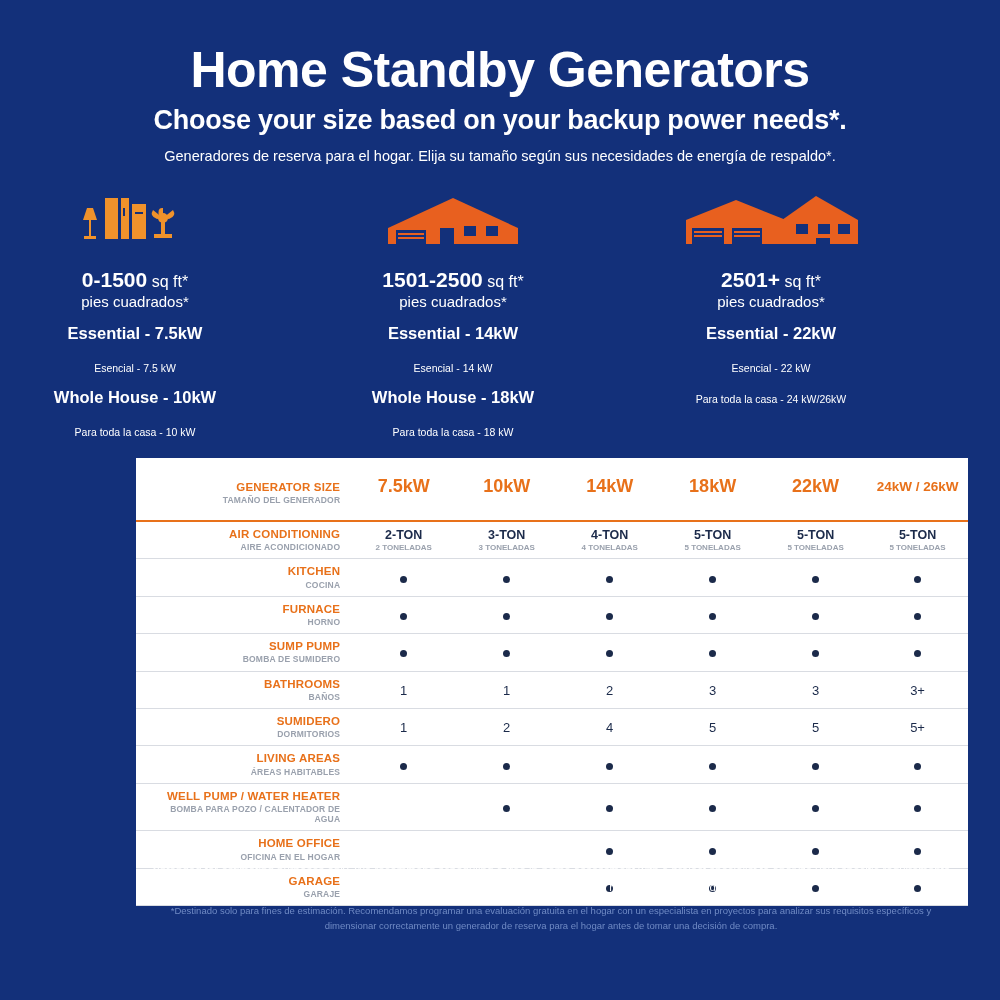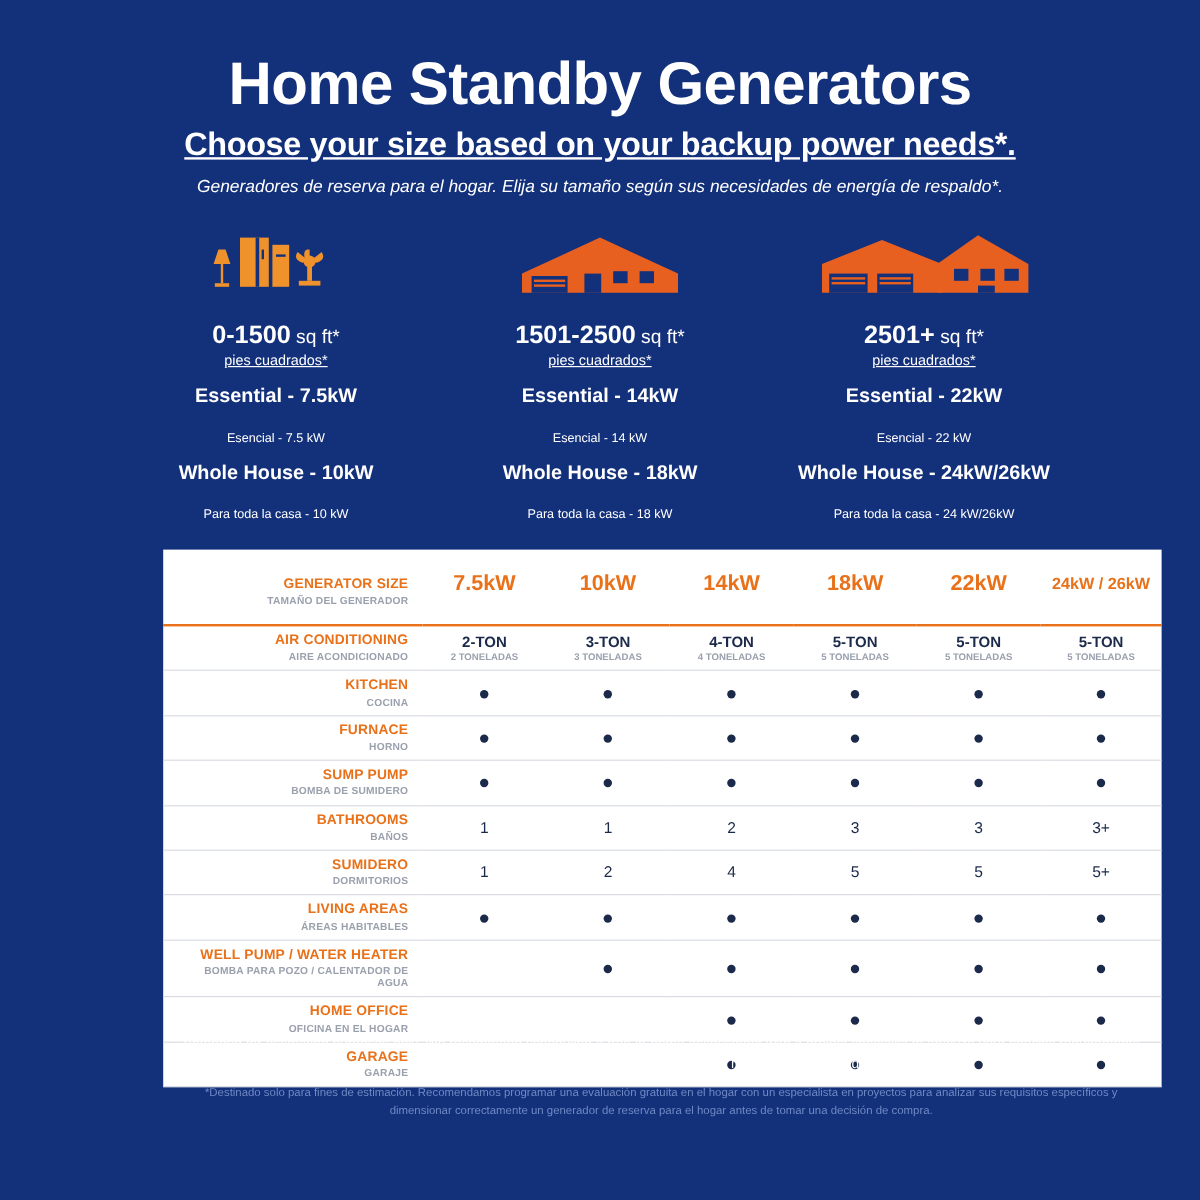--- a/index.html
+++ b/index.html
@@ -32,36 +32,35 @@
     letter-spacing: -0.5px;
     line-height: 1.05;
     margin: 0;
   }
   .subtitle {
     color: #ffffff;
     font-size: 27px;
     font-weight: bold;
     margin: 8px 0 0 0;
     letter-spacing: -0.3px;
-    text-decoration: underline;
   }
   .subtitle-es {
     color: #ffffff;
     font-size: 14.5px;
     font-weight: normal;
     margin: 12px 0 0 0;
-    font-style: italic;
   }
 
   
   .tiers {
     display: flex;
-    justify-content: center;
+    justify-content: flex-start;
     align-items: flex-start;
     margin-top: 22px;
+    gap: 48px;
   }
   .tier {
     width: 270px;
     text-align: center;
     color: #ffffff;
   }
   .tier .icon-wrap {
     height: 70px;
     display: flex;
     align-items: flex-end;
@@ -70,24 +69,23 @@
   .tier .sqft {
     margin-top: 12px;
     font-size: 16px;
     font-weight: normal;
   }
   .tier .sqft b {
     font-size: 21px;
     font-weight: bold;
   }
   .tier .sqft-es {
-    font-size: 12px;
+    font-size: 15px;
     color: #ffffff;
     margin-top: 1px;
-    text-decoration: underline;
   }
   .tier .line-en {
     font-size: 16.5px;
     font-weight: bold;
     margin-top: 14px;
   }
   .tier .line-es {
     font-size: 10.5px;
     margin-top: 19px;
   }
@@ -289,21 +287,20 @@
           <rect x="140" y="44" width="14" height="6" fill="#13307a"></rect>
         </svg>
       </div>
       <div class="sqft">
         <b>2501+</b>
         <span>sq ft*</span>
       </div>
       <div class="sqft-es">pies cuadrados*</div>
       <div class="line-en">Essential - 22kW</div>
       <div class="line-es">Esencial - 22 kW</div>
-      <div class="line-en">Whole House - 24kW/26kW</div>
       <div class="line-es">Para toda la casa - 24 kW/26kW</div>
     </div>
 
   </div>
 
   <div class="table-card">
     <table class="spec">
       <colgroup>
         <col style="width:210px">
         <col style="width:100px">

